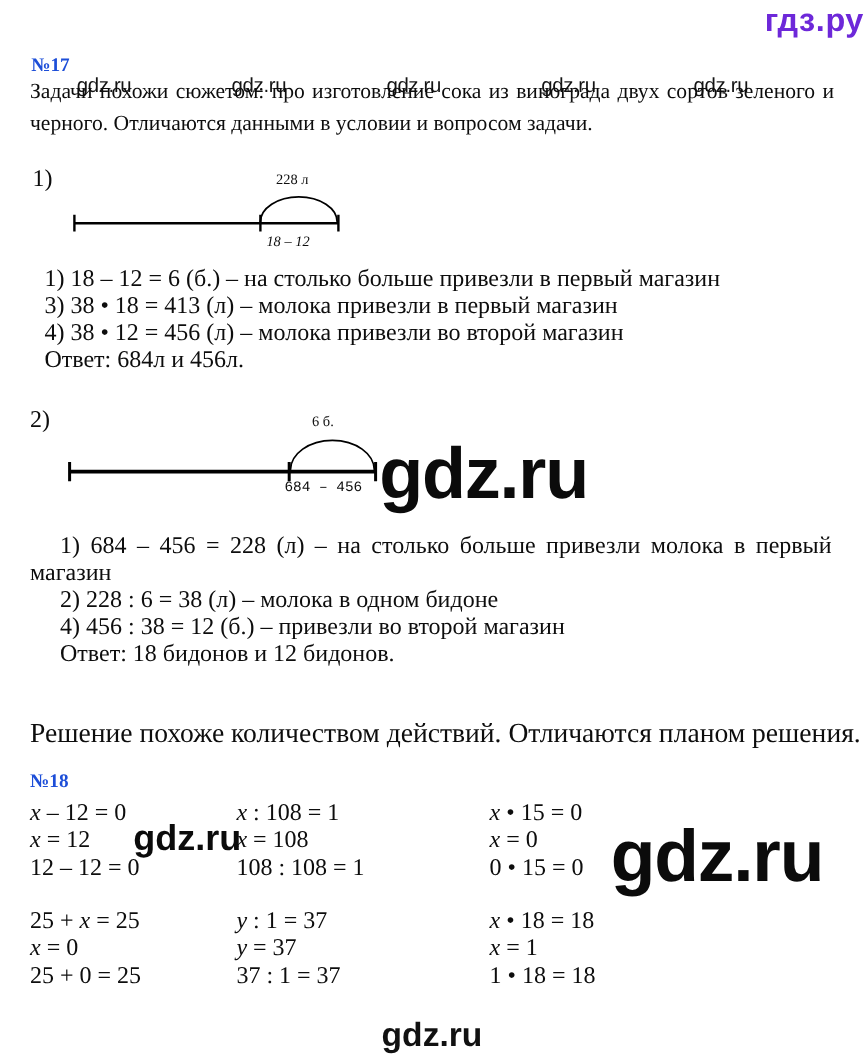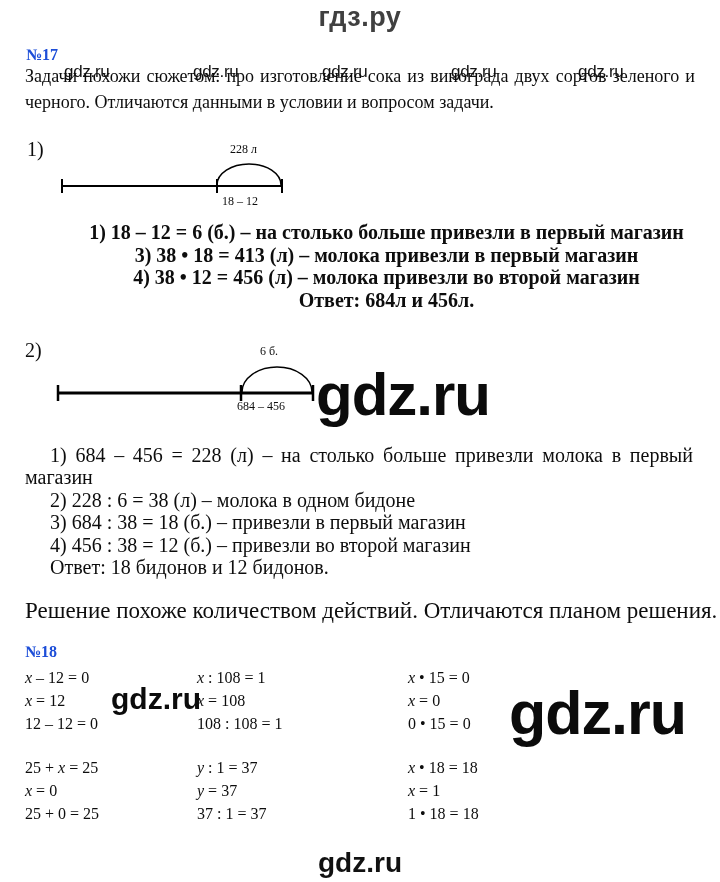--- a/index.html
+++ b/index.html
@@ -1,53 +1,53 @@
 <!DOCTYPE html>
 <html><head>
 <meta charset="utf-8">
 <style>
   html,body{margin:0;padding:0;background:#fff;}
   #page{position:relative;width:720px;height:882px;background:#ffffff;overflow:hidden;
         color:#0d0d0d;font-family:"Liberation Serif",serif;}
   .sans{font-family:"Liberation Sans",sans-serif;}
   .abs{position:absolute;}
   
-  .site-logo{top:2px;left:0;width:720px;text-align:center;font-size:27px;font-weight:bold;
-             letter-spacing:0.5px;color:#404040;}
+  .site-logo{top:2px;left:0;width:720px;text-align:right;font-size:27px;font-weight:bold;
+             letter-spacing:0.5px;color:#6d28d9;}
   .footer-wm{top:847px;left:0;width:720px;text-align:center;font-size:28px;font-weight:bold;color:#111;}
   
   .wm-small{top:62px;font-size:17px;letter-spacing:-0.3px;color:#141414;}
   .wm1{left:64px;} .wm2{left:193px;} .wm3{left:322px;} .wm4{left:451px;} .wm5{left:578px;}
   
   .wm-bold{font-family:"Liberation Sans",sans-serif;font-weight:bold;color:#0b0b0b;line-height:1;}
   .wm-d2{top:365px;left:316px;font-size:60px;letter-spacing:-1px;}
   .wm-eq-left{top:684px;left:111px;font-size:30px;}
   .wm-eq-right{top:683px;left:509px;font-size:61px;letter-spacing:-1px;}
   
   .task-no{font-size:16px;font-weight:bold;color:#1d4ed8;}
   .no17{top:46px;left:26px;} .no18{top:643px;left:25px;}
   
   .intro{top:64px;left:25px;width:670px;font-size:18px;line-height:25.5px;text-align:justify;}
   .note{top:598px;left:25px;font-size:23px;}
   
   .part-label{font-size:20px;} .pl1{top:138px;left:27px;} .pl2{top:339px;left:25px;}
   .dlabel{font-size:12px;}
   .d1-arc-label{top:142px;left:230px;}
-  .d1-seg-label{top:194px;left:222px;}
+  .d1-seg-label{top:194px;left:222px;font-style:italic;}
   .d2-arc-label{top:344px;left:260px;}
-  .d2-seg-label{top:399px;left:237px;}
+  .d2-seg-label{top:399px;left:237px;font-family:Liberation Mono, monospace;}
   .svg1{top:154px;left:50px;} .svg2{top:358px;left:50px;}
   
   .steps{font-size:20px;}
   .steps p{margin:0;text-indent:25px;}
-  .steps1{top:221px;left:29px;width:690px;line-height:22.5px;text-align:center;font-weight:bold;}
+  .steps1{top:221px;left:12px;width:690px;line-height:22.5px;text-align:left;}
   .steps2{top:444px;left:25px;width:668px;line-height:22.4px;}
   .steps2 p.just{text-align:justify;}
   
-  .eq-col{font-size:16px;line-height:23px;white-space:nowrap;}
+  .eq-col{font-size:20px;line-height:23px;white-space:nowrap;}
   .eq-col i{font-family:"Liberation Serif",serif;}
   .g1{top:666px;} .g2{top:756px;}
   .c1{left:25px;} .c2{left:197px;} .c3{left:372px;margin-left:36px;}
 </style>
 </head>
 <body>
 
 <div id="page">
 
   <div class="abs sans site-logo">гдз.ру</div>
@@ -88,21 +88,20 @@
     <line x1="191" y1="27" x2="191" y2="43" stroke="#000" stroke-width="2.5"></line>
     <line x1="263" y1="27" x2="263" y2="43" stroke="#000" stroke-width="2.5"></line>
     <path d="M 192 34 A 35 25 0 0 1 262 34" stroke="#000" stroke-width="1.4" fill="none"></path>
   </svg>
   <div class="abs dlabel d2-seg-label">684 – 456</div>
   <div class="abs wm-bold wm-d2">gdz.ru</div>
 
   <div class="abs steps steps2">
     <p class="just">1) 684 – 456 = 228 (л) – на столько больше привезли молока в первый магазин</p>
     <p>2) 228 : 6 = 38 (л) – молока в одном бидоне</p>
-    <p>3) 684 : 38 = 18 (б.) – привезли в первый магазин</p>
     <p>4) 456 : 38 = 12 (б.) – привезли во второй магазин</p>
     <p>Ответ: 18 бидонов и 12 бидонов.</p>
   </div>
 
   <div class="abs note">Решение похоже количеством действий. Отличаются планом решения.</div>
 
   <div class="abs task-no no18">№18</div>
 
   <div class="abs eq-col g1 c1">
     <div><i>x</i> – 12 = 0</div>

